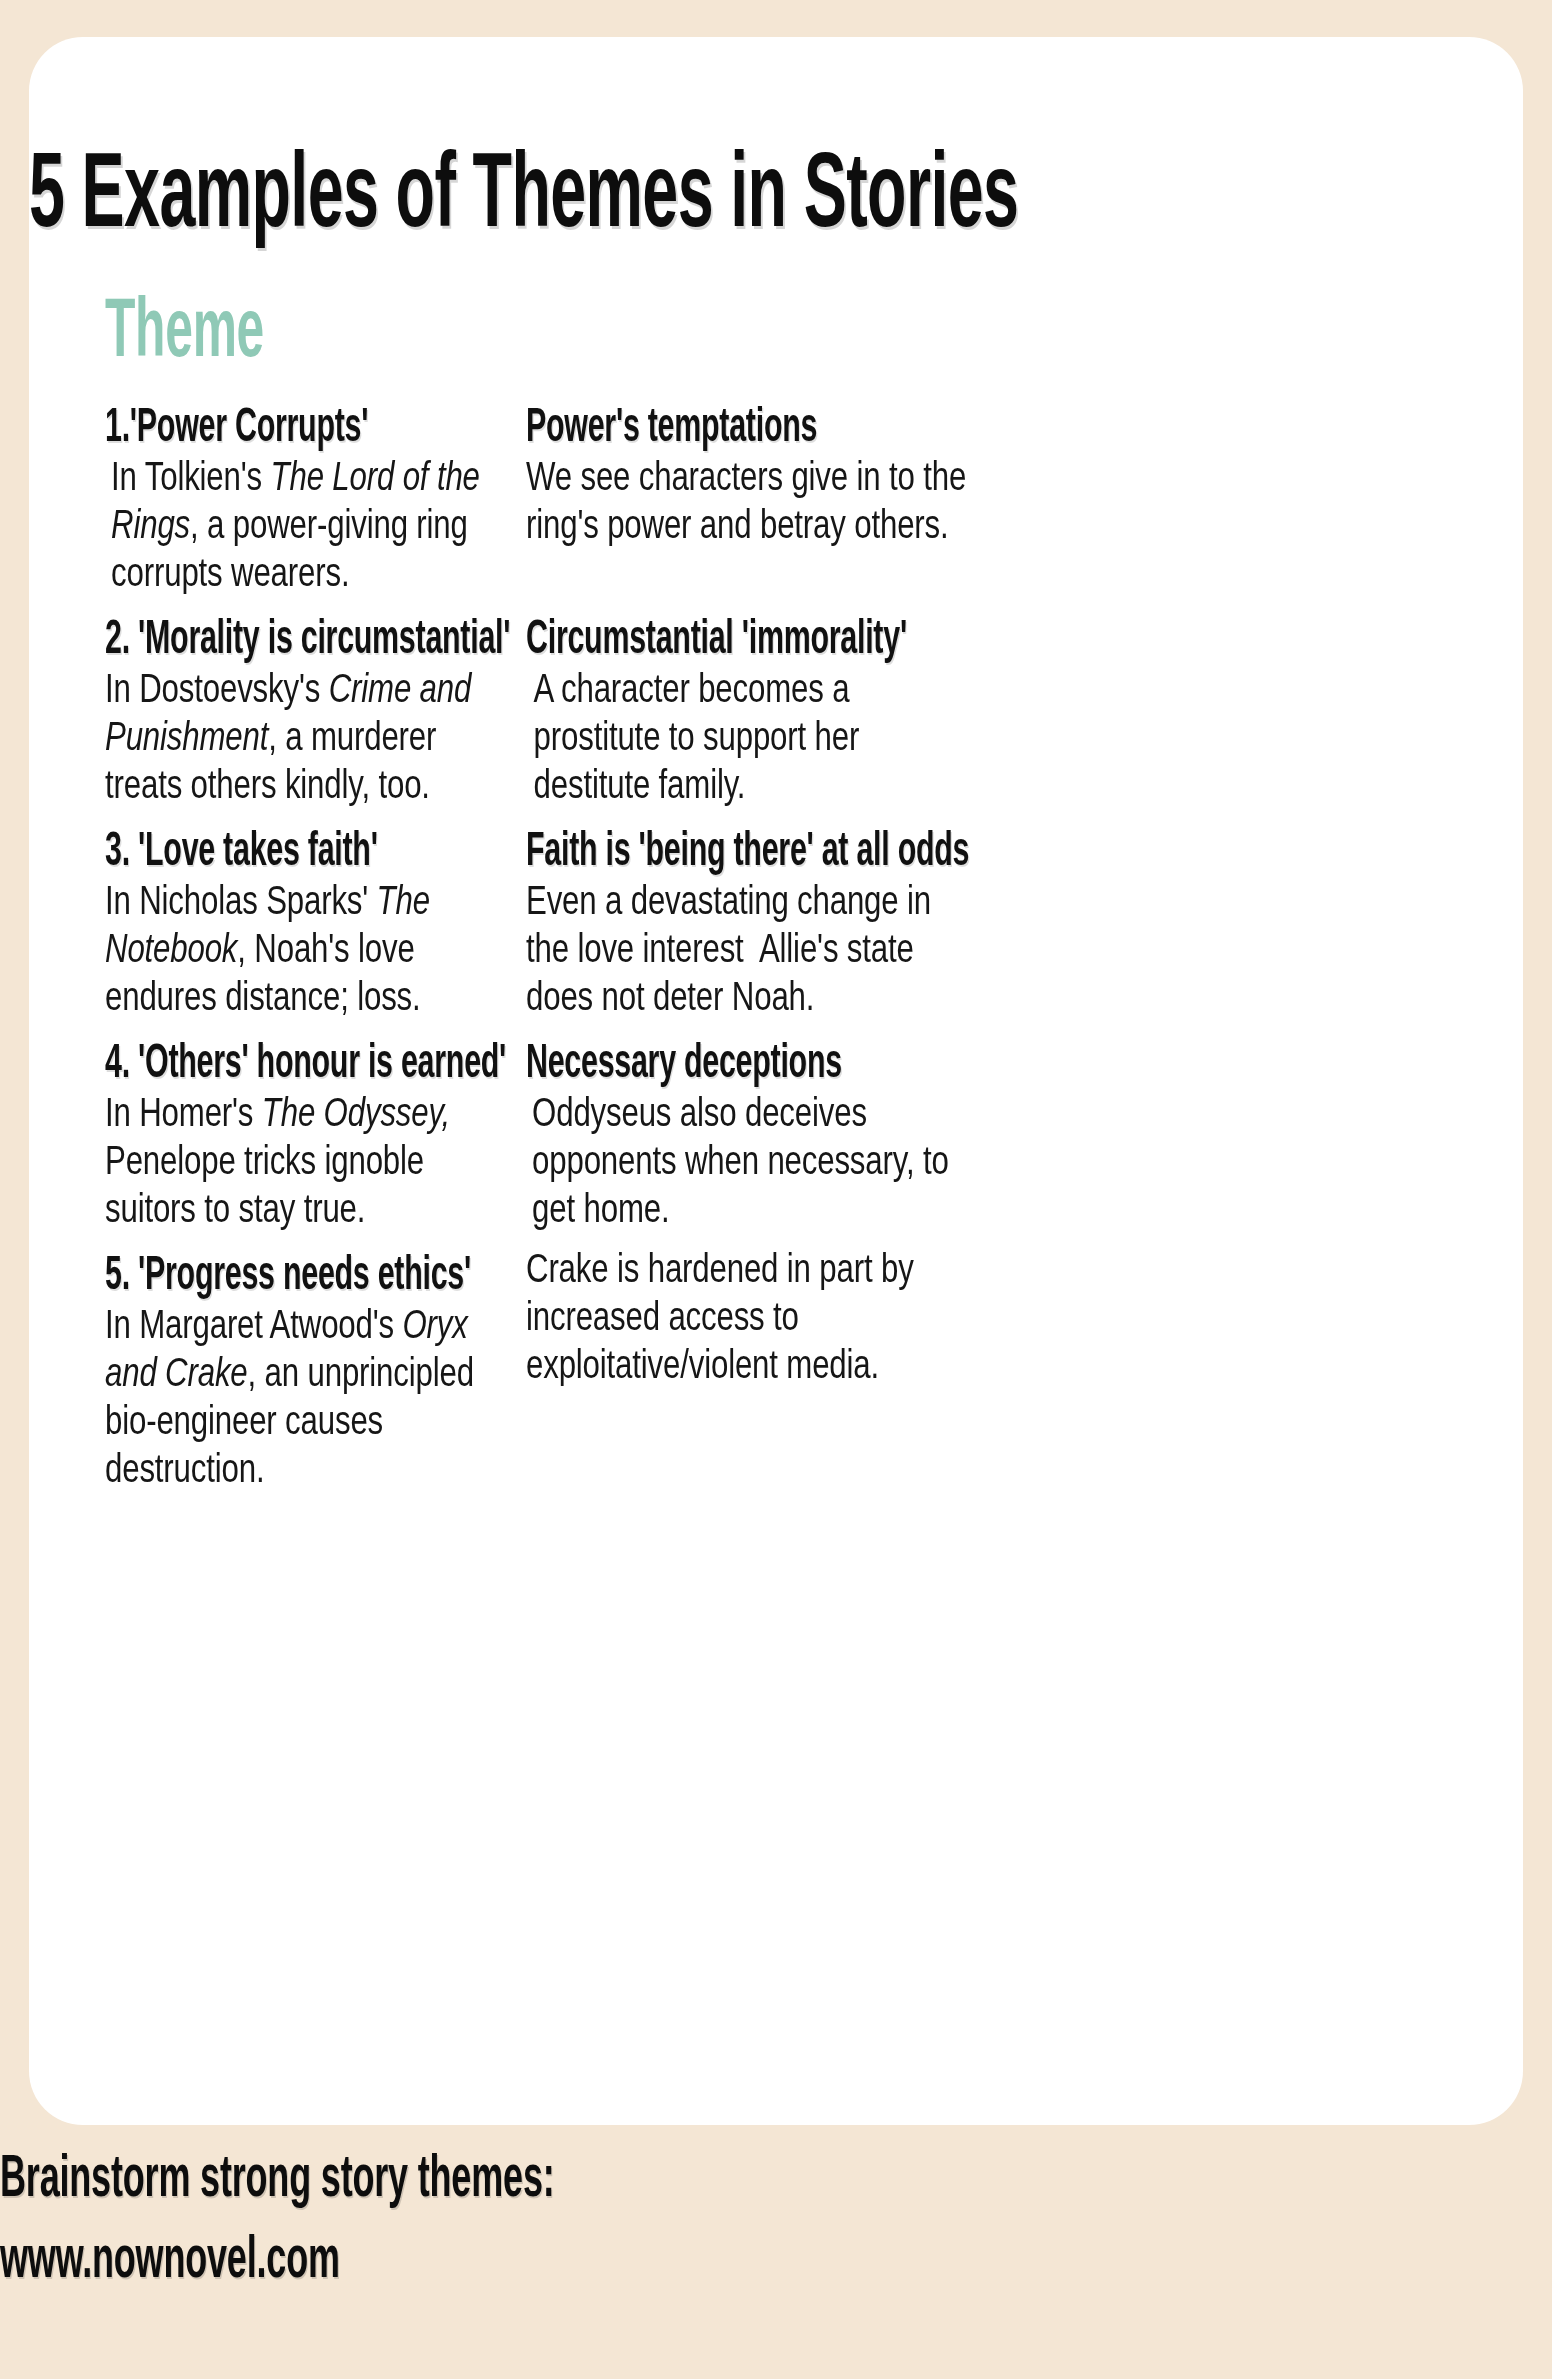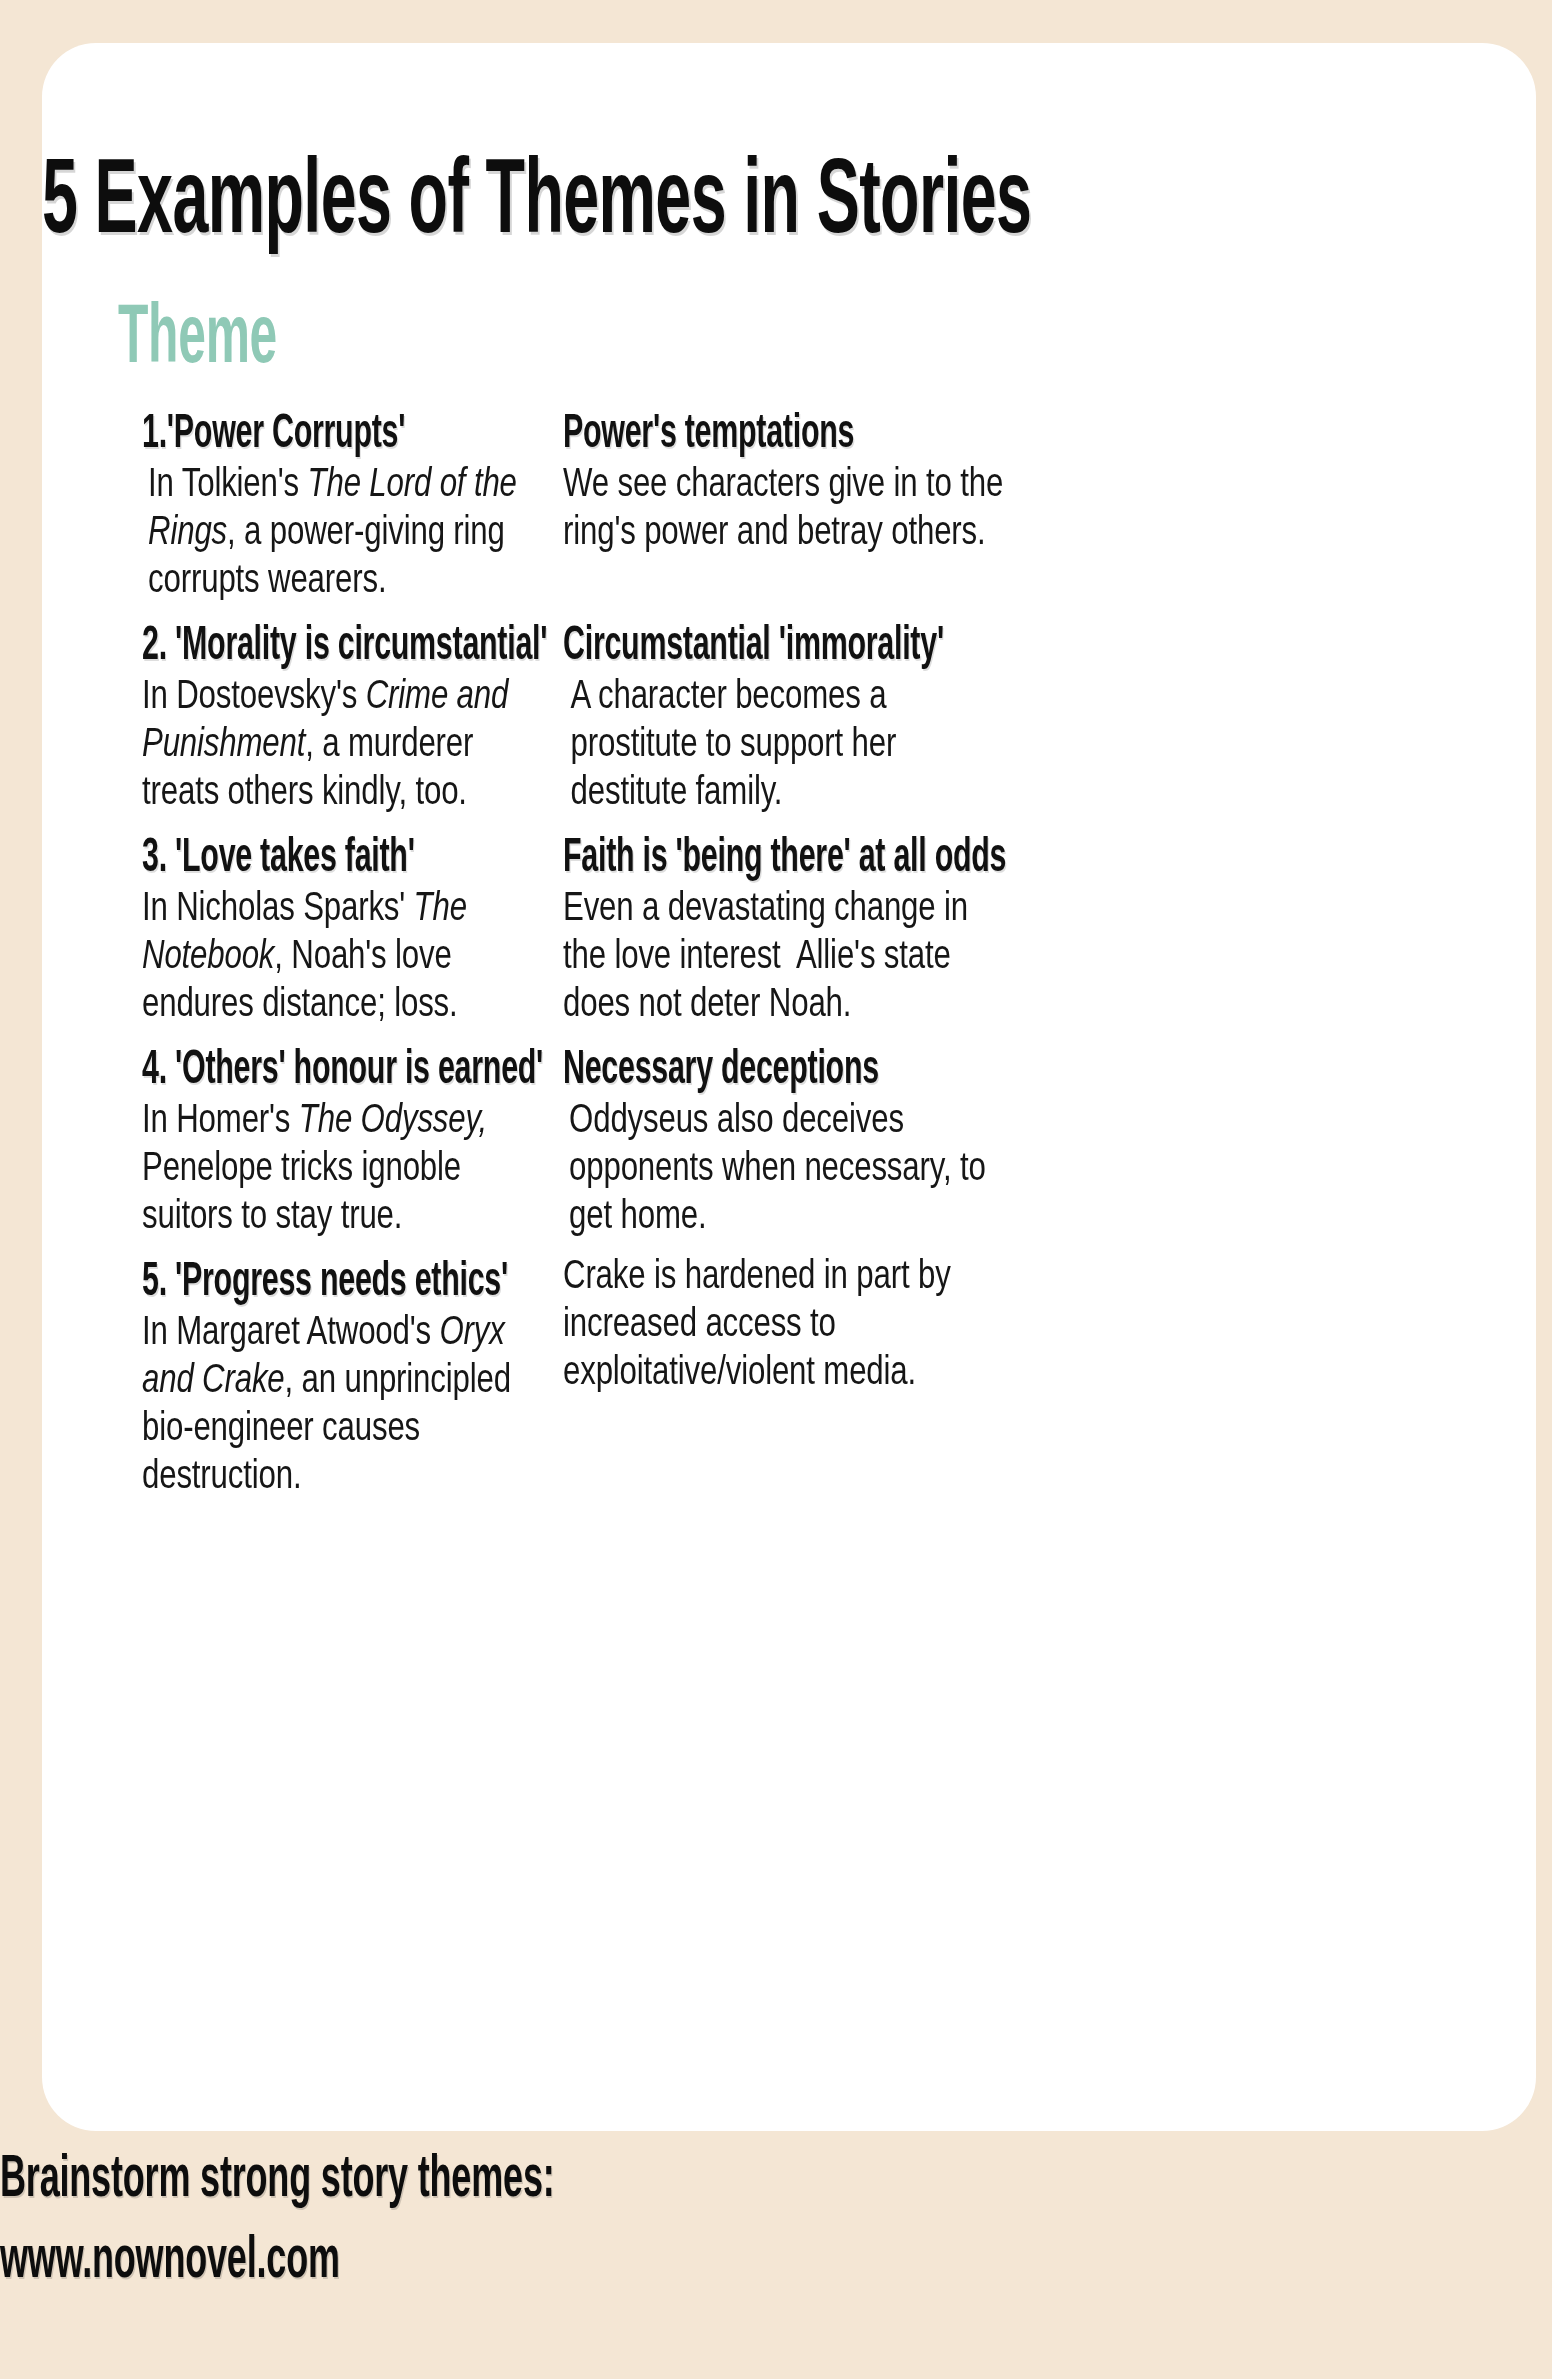--- a/index.html
+++ b/index.html
@@ -7,26 +7,25 @@
   html, body {
     width:1553px;
     height:2379px;
     background:#f4e6d4;
     font-family:"Liberation Sans", sans-serif;
   }
 
   
   #card {
     position:absolute;
-    left:42px; top:37px;
+    left:29px; top:37px;
     width:1494px; height:2088px;
     background:#ffffff;
     border-radius:54px;
     overflow:hidden;
-    margin-top:6px;
   }
 
   
   .cond {
     display:inline-block;
     transform-origin:left center;
     white-space:nowrap;
   }
 
   
@@ -59,21 +58,20 @@
     transform:scaleX(0.60);
   }
   #head-theme { left:76px;  top:243px; }
   #head-dev   { left:497px; top:243px; }
 
   
   #grid {
     position:absolute;
     left:0; top:359px;
     width:1494px;
-    padding-left:24px;
   }
   .row {
     position:relative;
     height:212px;
   }
   .cell {
     position:absolute;
     top:0;
   }
   .cell.left  { left:76px;  width:417px; }

